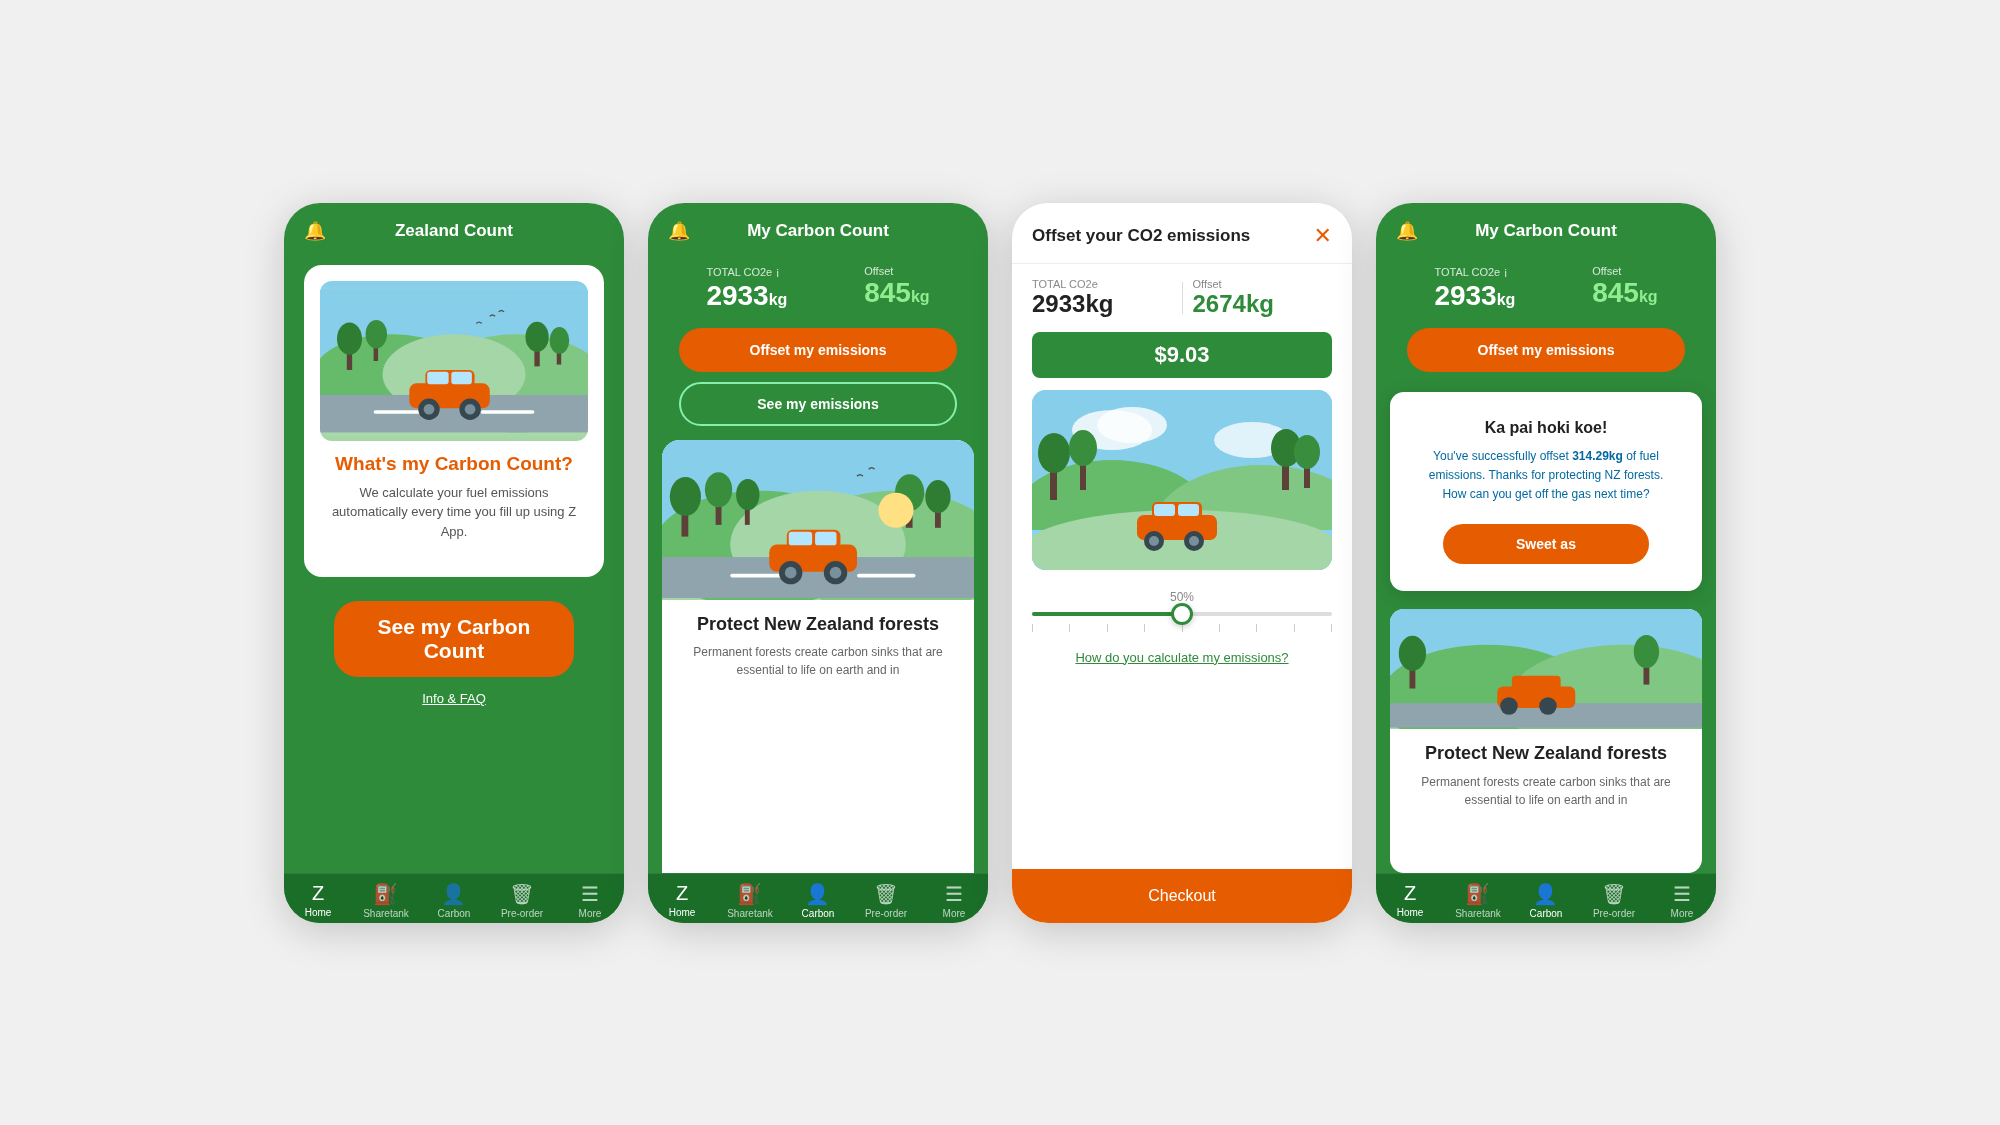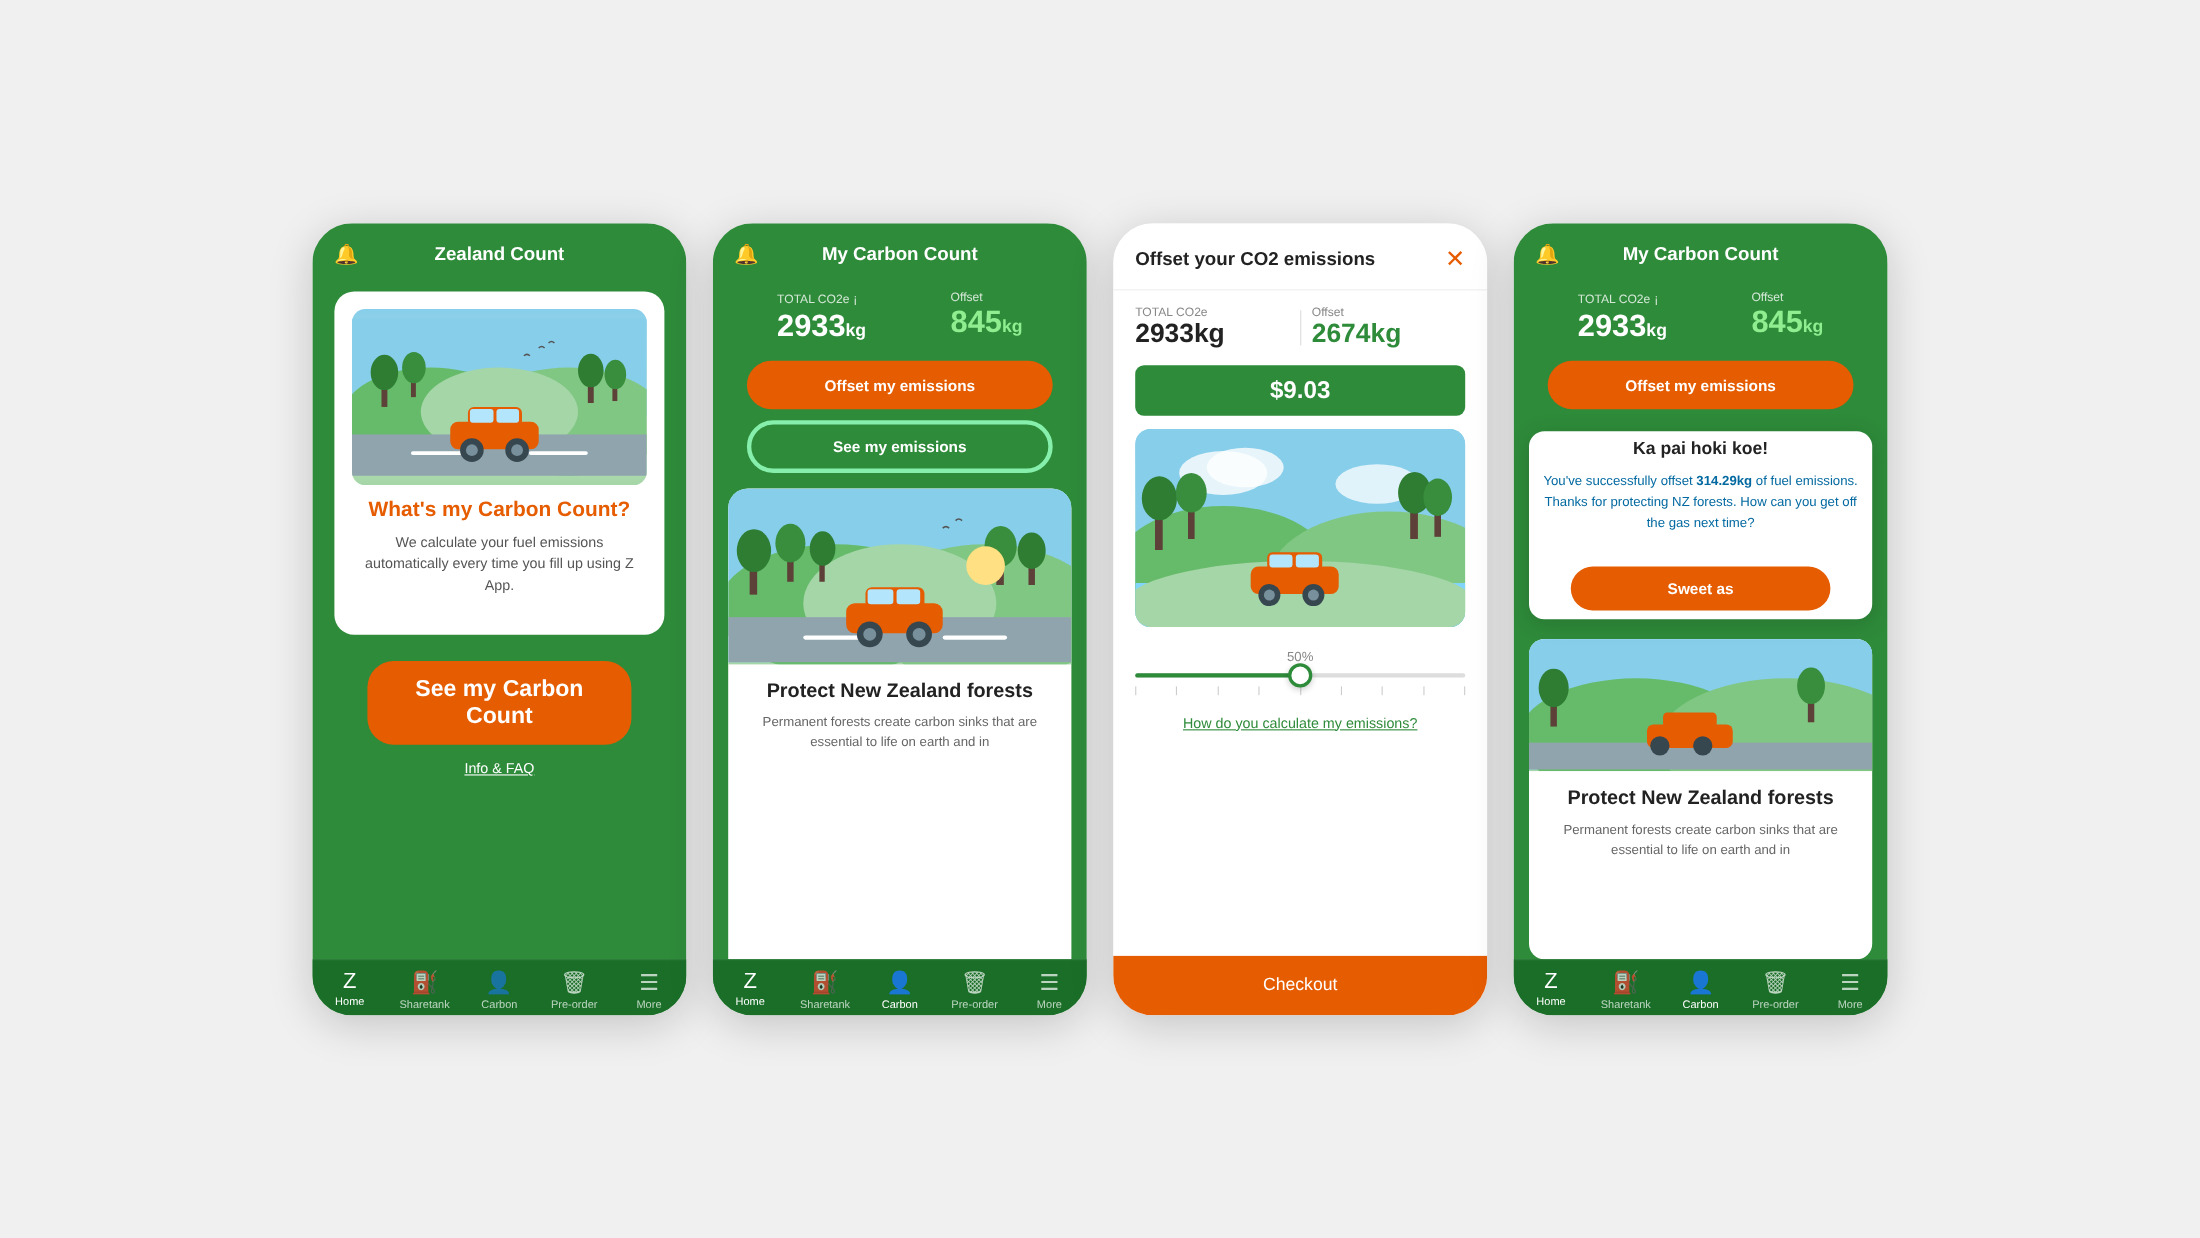--- a/index.html
+++ b/index.html
@@ -195,21 +195,21 @@
       font-size: 14px;
       font-weight: 700;
       cursor: pointer;
       width: 82%;
       display: block;
       margin: 0 auto 10px;
     }
     .btn-outline-white-full {
       background: transparent;
       color: white;
-      border: 4px solid #86efac;
+      border: 2px solid #86efac;
       border-radius: 24px;
       padding: 12px;
       font-size: 14px;
       font-weight: 700;
       cursor: pointer;
       width: 82%;
       display: block;
       margin: 0 auto;
       text-align: center;
     }
@@ -361,21 +361,21 @@
       width: 100%;
       cursor: pointer;
       text-align: center;
     }
 
     
     .success-overlay {
       background: white;
       border-radius: 14px;
       margin: 10px 14px;
-      padding: 8px;
+      padding: 27px;
       box-shadow: 0 4px 20px rgba(0,0,0,0.15);
       z-index: 10;
       position: relative;
     }
     .success-title {
       font-size: 16px;
       font-weight: 800;
       color: #222;
       text-align: center;
       margin-bottom: 10px;
@@ -391,21 +391,21 @@
       background: #e65c00;
       color: white;
       border: none;
       border-radius: 24px;
       padding: 12px;
       font-size: 14px;
       font-weight: 700;
       cursor: pointer;
       width: 80%;
       display: block;
-      margin: 30px auto 0;
+      margin: 20px auto 0;
       text-align: center;
     }
 
     
     .scene-svg {
       width: 100%;
       height: 100%;
     }
   </style>
 </head>

